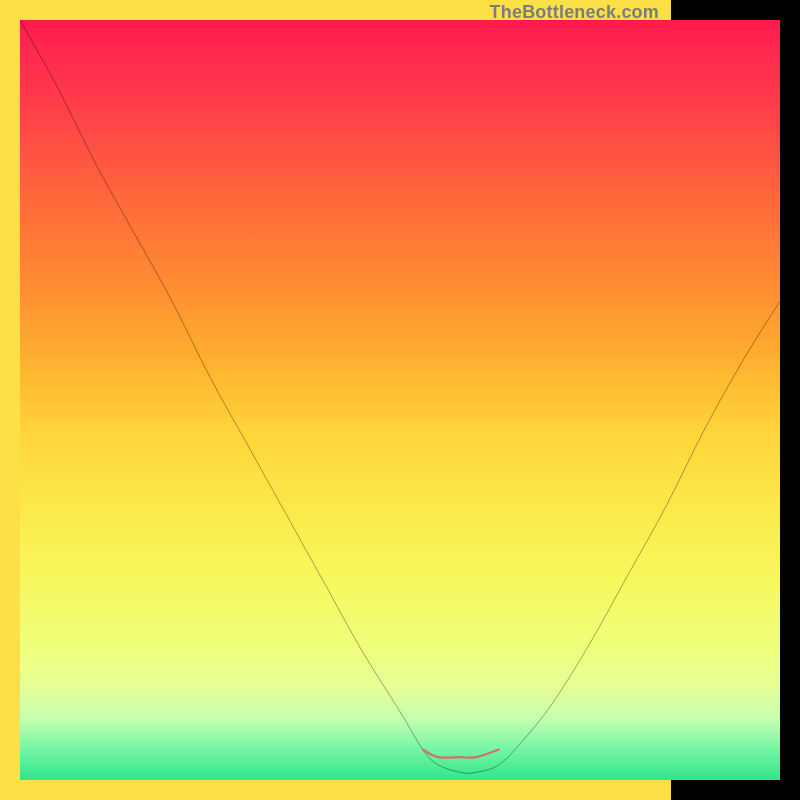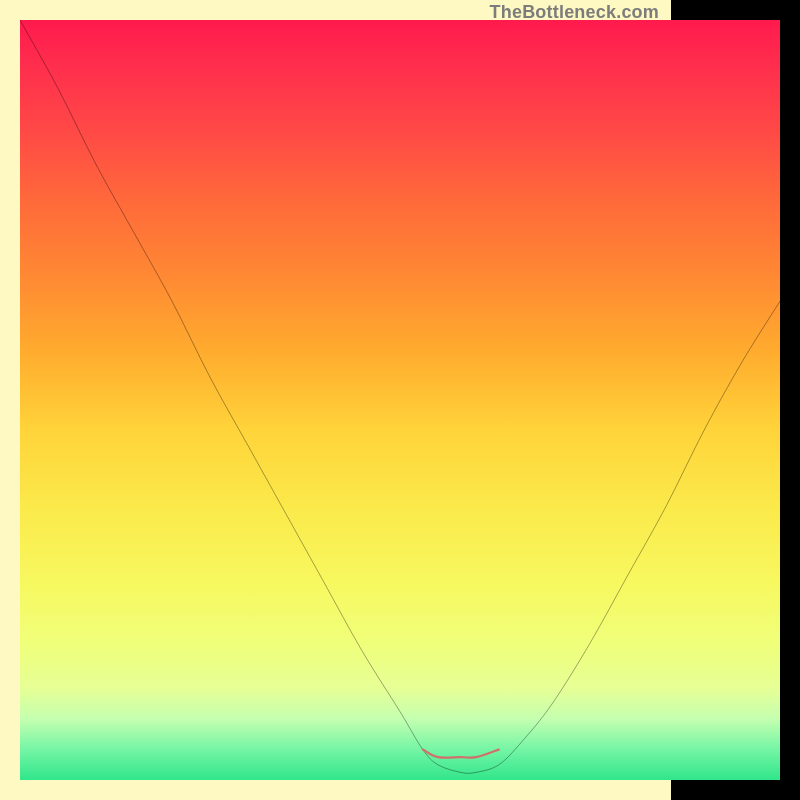--- a/index.html
+++ b/index.html
@@ -8,21 +8,21 @@
     width: 800px;
     height: 800px;
     background: #000;
     font-family: Arial, Helvetica, sans-serif;
     overflow: hidden;
   }
   .frame {
     position: relative;
     width: 671px;
     height: 800px;
-    background: #fef9c3;
+    background: #fde047;
   }
   .plot-area {
     position: absolute;
     left: 20px;
     top: 20px;
     width: 760px;
     height: 760px;
     background: linear-gradient(to bottom,
       #ff1a4d 0%,
       #ff2e4d 6%,

